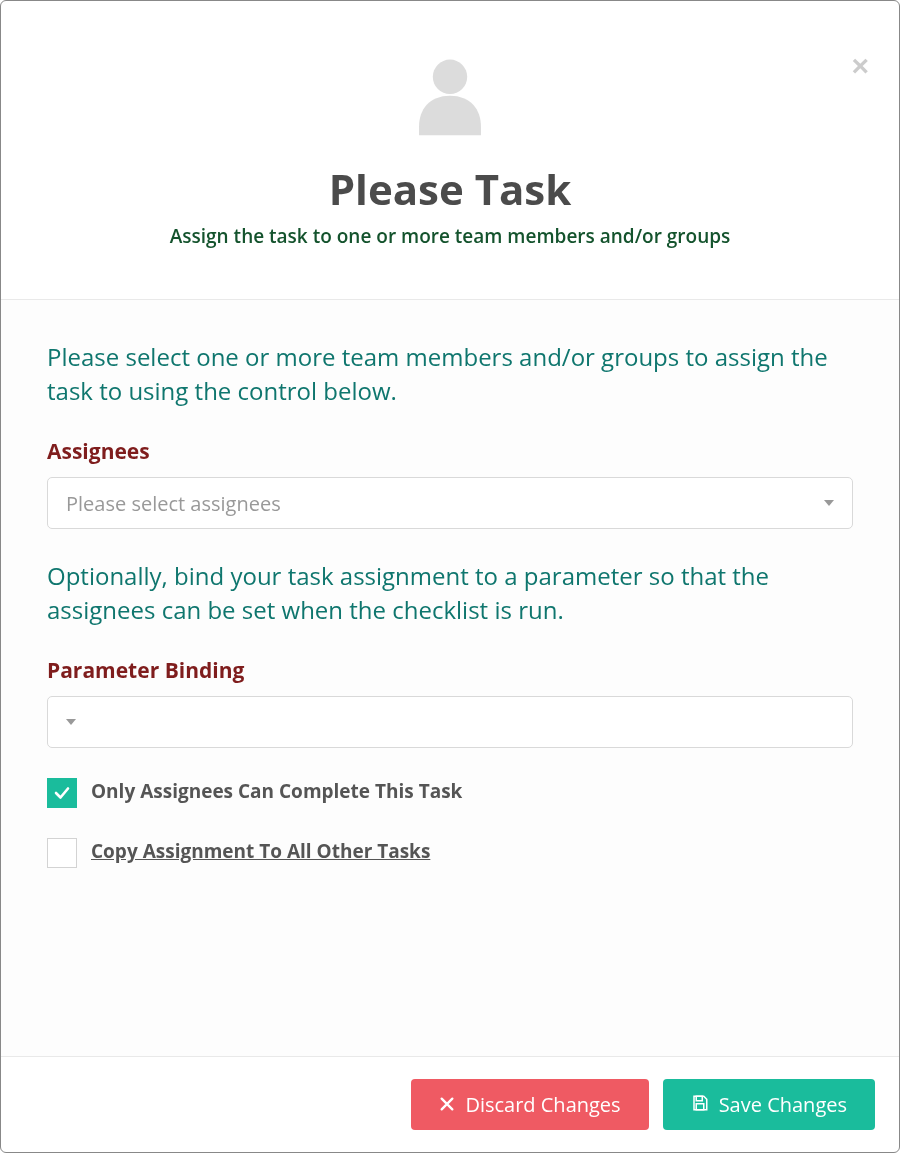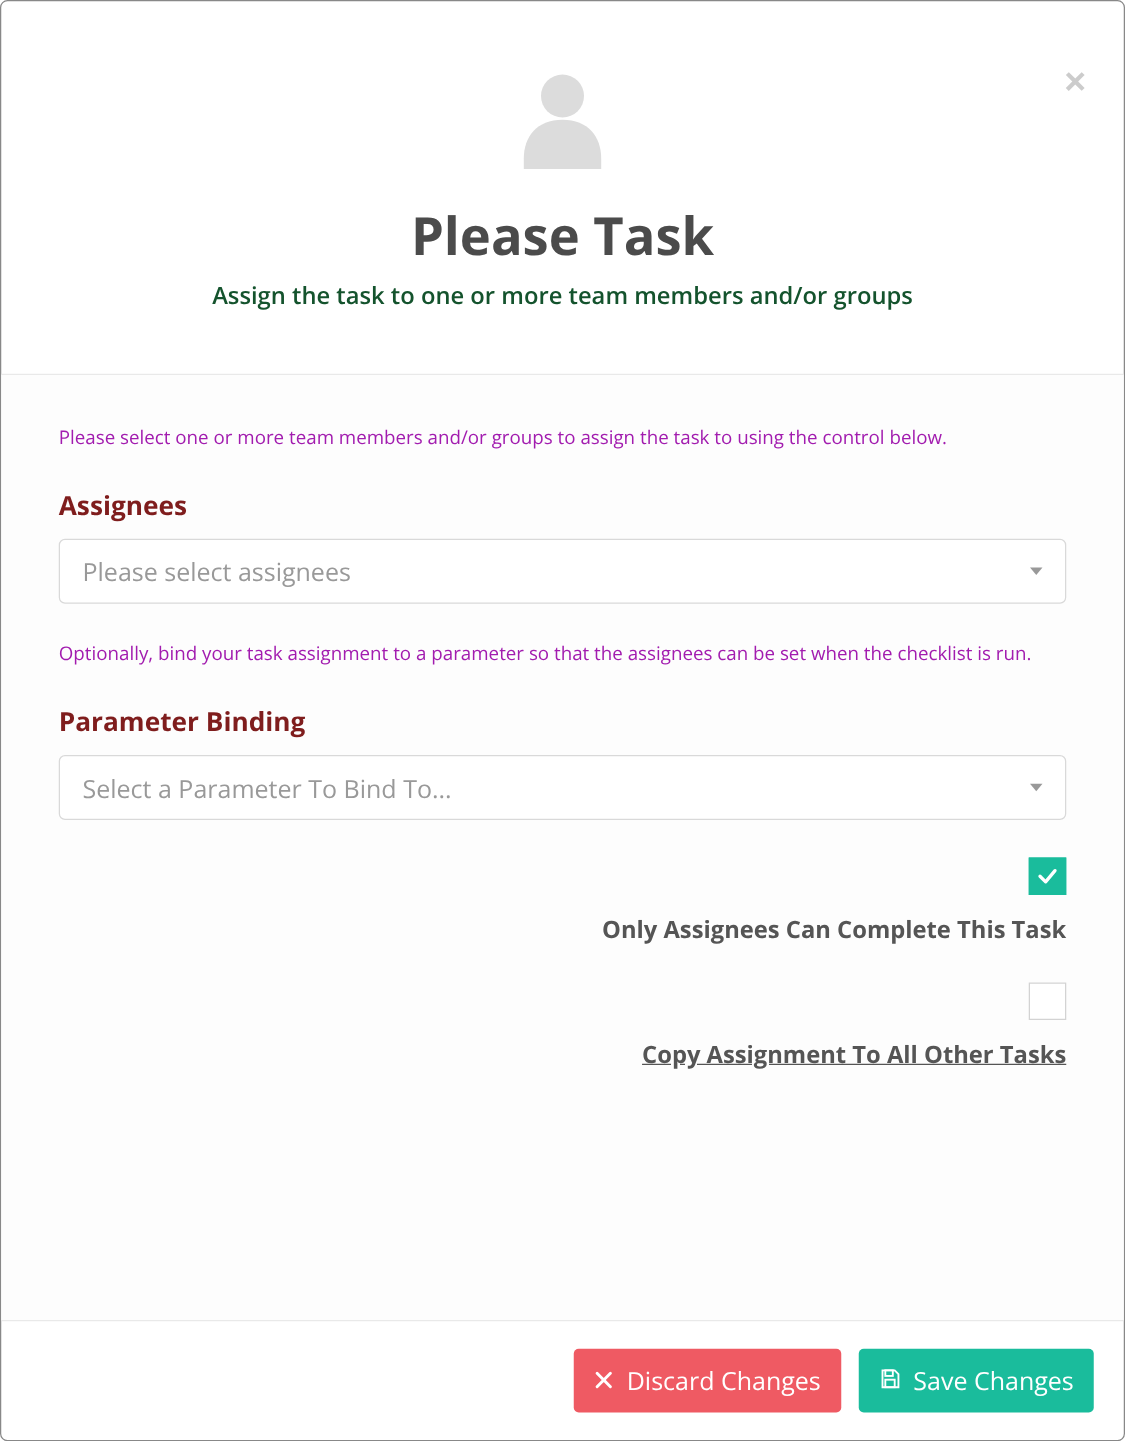--- a/index.html
+++ b/index.html
@@ -55,22 +55,22 @@
     font-weight: 600;
     color: #14532d;
     margin: 0;
   }
   .modal-body {
     flex: 1;
     padding: 40px 46px 40px 46px;
     background: #fdfdfd;
   }
   .body-text {
-    font-size: 15px;
-    color: #a21caf;
+    font-size: 24px;
+    color: #0f766e;
     margin: 0 0 30px 0;
     line-height: 1.4;
   }
   .section-label {
     font-size: 21px;
     font-weight: 700;
     color: #7f1d1d;
     margin: 0 0 12px 0;
   }
   .select-box {
@@ -91,24 +91,23 @@
     font-size: 20px;
   }
   .caret {
     width: 0; height: 0;
     border-left: 5px solid transparent;
     border-right: 5px solid transparent;
     border-top: 6px solid #999;
   }
   .checkbox-row {
     display: flex;
-    align-items: flex-end;
+    align-items: flex-start;
     gap: 14px;
     margin-bottom: 30px;
-    flex-direction: column;
   }
   .chk {
     width: 30px; height: 30px;
     border: 1px solid #d3d3d3;
     background: #fff;
     display: flex;
     align-items: center;
     justify-content: center;
     cursor: pointer;
     flex-shrink: 0;
@@ -129,21 +128,21 @@
     padding: 22px 24px;
     display: flex;
     justify-content: flex-end;
     gap: 14px;
   }
   .btn {
     border: none;
     border-radius: 4px;
     color: #fff;
     font-size: 20px;
-    padding: 12px 16px;
+    padding: 12px 28px;
     cursor: pointer;
     display: inline-flex;
     align-items: center;
     gap: 10px;
     font-family: inherit;
   }
   .btn-danger { background: #ef5a63; }
   .btn-success { background: #1abc9c; }
   .btn svg { flex-shrink: 0; }
 </style>
@@ -173,21 +172,20 @@
     <div class="section-label">Assignees</div>
     <div class="select-box">
       <span class="select-placeholder">Please select assignees</span>
       <span class="caret"></span>
     </div>
 
     <p class="body-text">Optionally, bind your task assignment to a parameter so that the assignees can be set when the checklist is run.</p>
 
     <div class="section-label">Parameter Binding</div>
     <div class="select-box">
-      <span class="select-placeholder">Select a Parameter To Bind To...</span>
       <span class="caret"></span>
     </div>
 
 
     <div class="checkbox-row">
       <div class="chk checked" id="chk1">
         <svg width="18" height="18" viewBox="0 0 24 24">
             <path d="M4 12 L10 18 L20 6" stroke="#fff" stroke-width="3.5" fill="none" stroke-linecap="round" stroke-linejoin="round"></path>
           </svg>
       </div>

